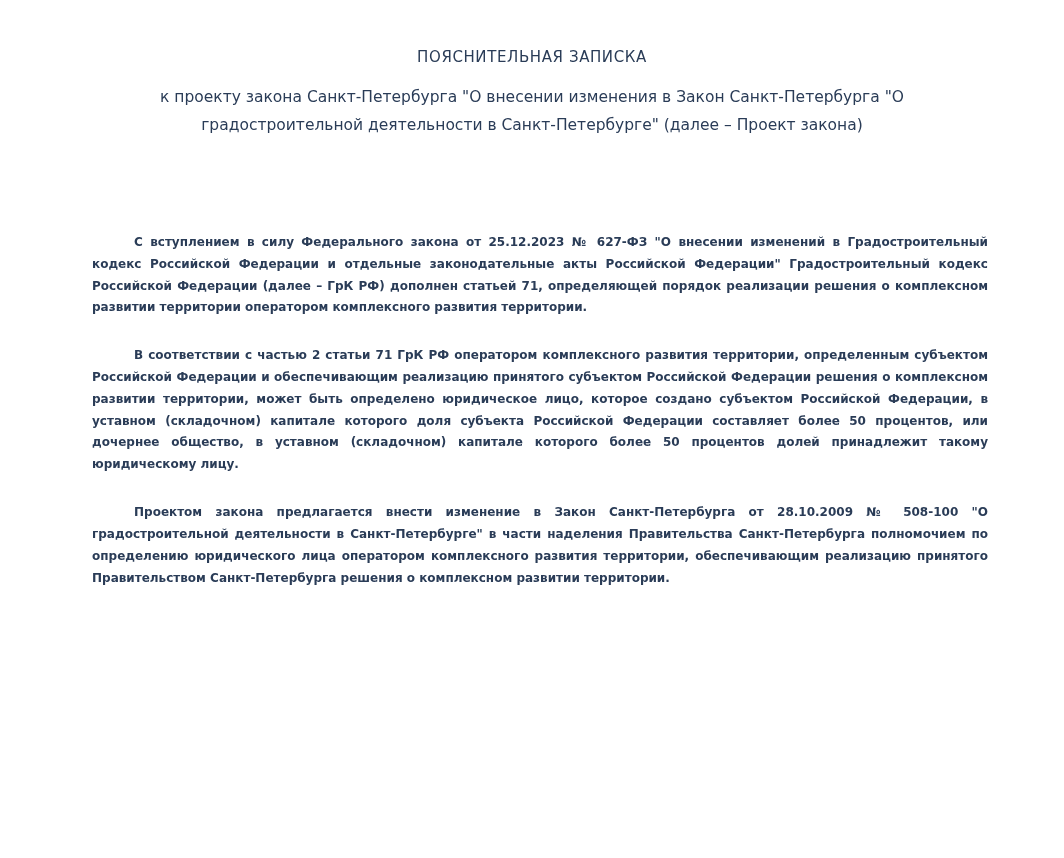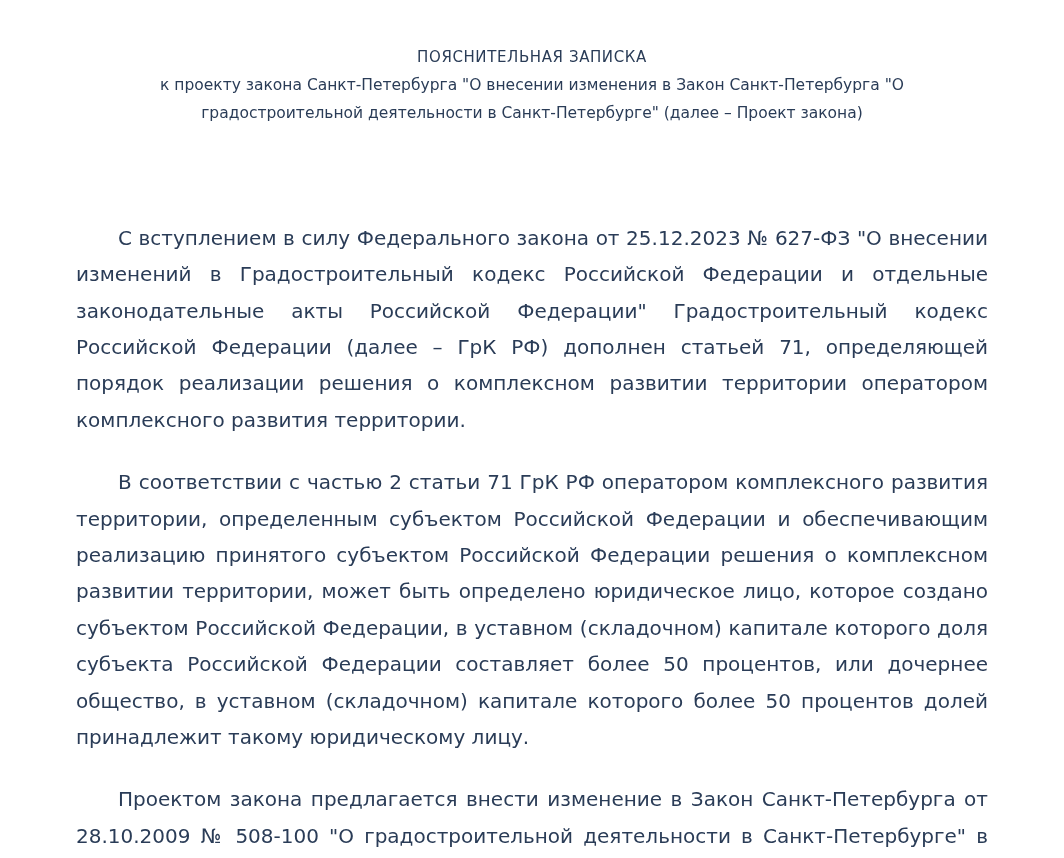--- a/index.html
+++ b/index.html
@@ -19,42 +19,43 @@
     width: 1064px;
     height: 858px;
     box-sizing: border-box;
     padding: 40px 76px 0 76px;
   }
   .doc-title {
     text-align: center;
     font-size: 15px;
     letter-spacing: 0.6px;
     color: #2a3c57;
-    margin: 6px 0 2px 0;
+    margin: 6px 0 14px 0;
     line-height: 1.5;
   }
   .doc-subtitle {
     text-align: center;
     font-size: 15.5px;
     color: #2a3c57;
     line-height: 1.85;
     margin: 0 auto;
     max-width: 830px;
   }
   .body-block {
     margin-top: 92px;
   }
   p.para {
-    font-size: 20px;
+    font-size: 12px;
     line-height: 1.82;
     color: #2a3c57;
     text-align: justify;
     text-justify: inter-word;
-    margin: 0 0 26px 0;
+    margin: 0 0 26px 16px;
     text-indent: 42px;
+    font-weight: bold;
   }
   p.para:last-child {
     margin-bottom: 0;
   }
   .para-spaced-1 { margin-bottom: 28px; }
   .para-spaced-2 { margin-bottom: 28px; }
   .para-spaced-3 { margin-bottom: 30px; }
 </style>
 </head>
 <body>

